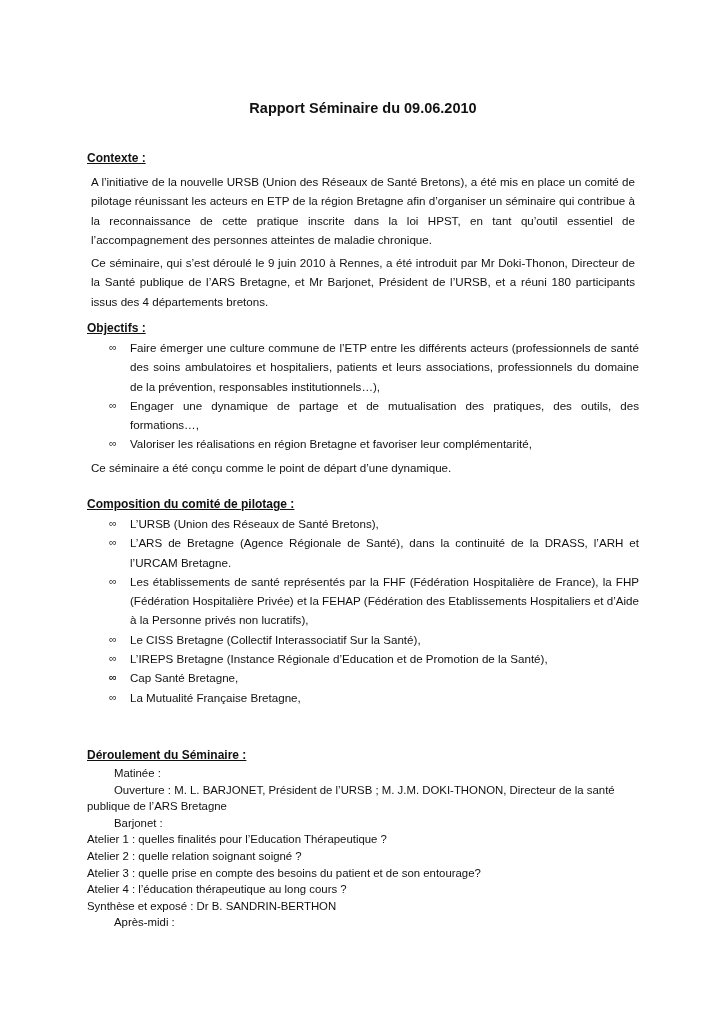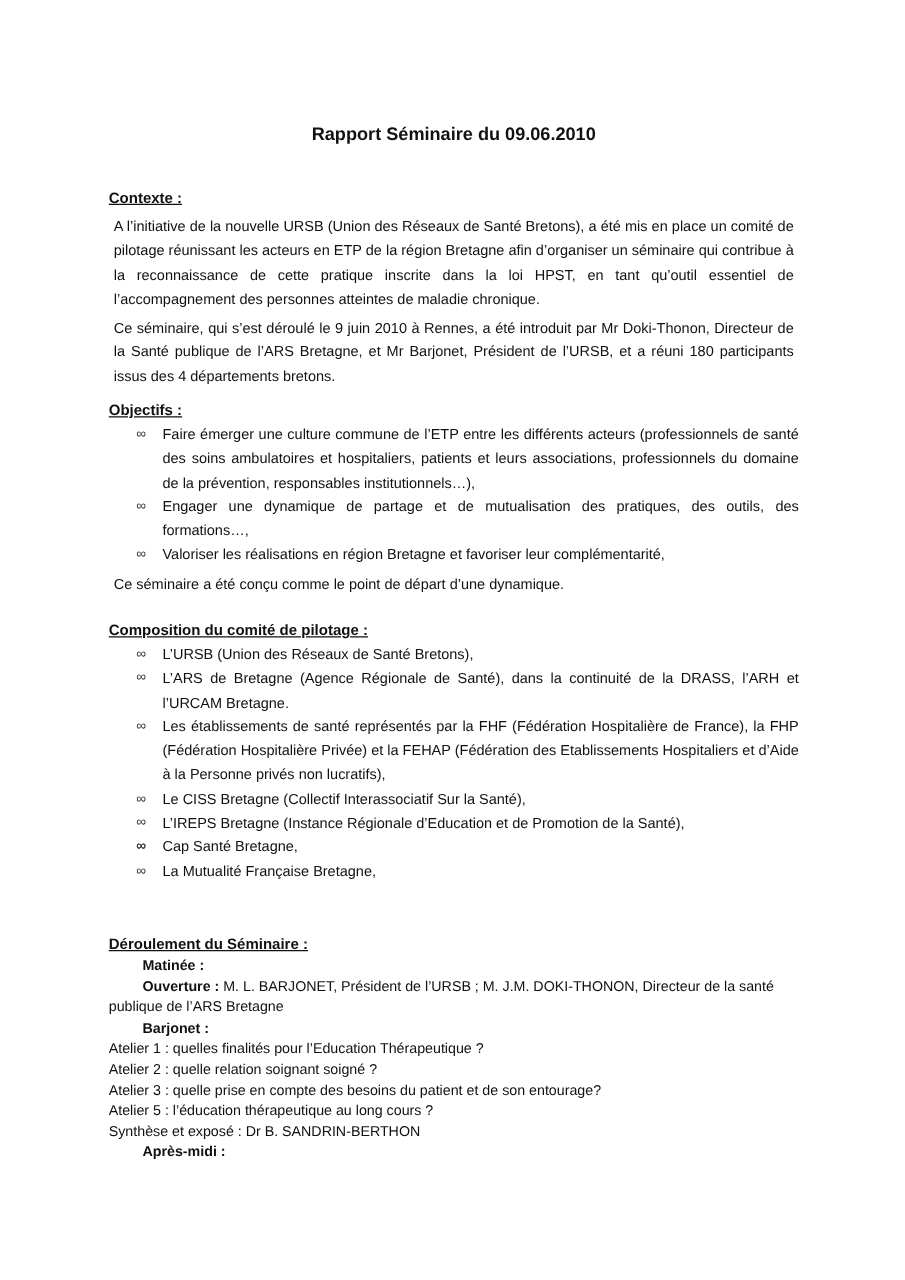--- a/index.html
+++ b/index.html
@@ -8,21 +8,21 @@
     .page { position: absolute; left: 87px; top: 0; width: 552px; }
     .title { position: absolute; top: 100px; left: 0; width: 552px; text-align: center;
       font-weight: bold; font-size: 14.5px; }
     .h { font-size: 12px; text-decoration: underline; margin: 0; line-height: 20px; }
     .p { font-size: 11.6px; line-height: 19.3px; text-align: justify; margin: 4px; }
     .sec { position: absolute; left: 0; width: 552px; }
     ul { list-style: none; margin: 0; padding: 0; }
     li { position: relative; padding-left: 43px; font-size: 11.6px; line-height: 19.3px; text-align: justify; }
     li .bul { position: absolute; left: 22px; top: 0; font-size: 11px; color: #333; }
     .plain { font-size: 11.4px; line-height: 16.6px; margin: 0; }
-    b { font-weight: bold; padding-left: 27px; }
+    b { font-weight: normal; padding-left: 27px; }
   </style>
 </head>
 <body>
 
 <div class="page">
   <div class="title">Rapport Séminaire du 09.06.2010</div>
 
   <div class="sec" style="top:148px;">
     <h2 class="h">Contexte :</h2>
     <p class="p">A l’initiative de la nouvelle URSB (Union des Réseaux de Santé Bretons), a été mis en place un comité de pilotage réunissant les acteurs en ETP de la région Bretagne afin d’organiser un séminaire qui contribue à la reconnaissance de cette pratique inscrite dans la loi HPST, en tant qu’outil essentiel de l’accompagnement des personnes atteintes de maladie chronique.</p>
@@ -54,17 +54,17 @@
   </div>
 
   <div class="sec" style="top:745px;">
     <h2 class="h">Déroulement du Séminaire :</h2>
     <p class="plain"><b>Matinée :</b></p>
     <p class="plain"><b>Ouverture :</b><span> M. L. BARJONET, Président de l’URSB ; M. J.M. DOKI-THONON, Directeur de la santé publique de l’ARS Bretagne</span></p>
     <p class="plain"><b>Barjonet :</b></p>
     <p class="plain">Atelier 1 : quelles finalités pour l’Education Thérapeutique ?</p>
     <p class="plain">Atelier 2 : quelle relation soignant soigné ?</p>
     <p class="plain">Atelier 3 : quelle prise en compte des besoins du patient et de son entourage?</p>
-    <p class="plain">Atelier 5 : l’éducation thérapeutique au long cours ?</p>
+    <p class="plain">Atelier 4 : l’éducation thérapeutique au long cours ?</p>
     <p class="plain">Synthèse et exposé : Dr B. SANDRIN-BERTHON</p>
     <p class="plain"><b>Après-midi :</b></p>
   </div>
 </div>
 
 </body></html>

